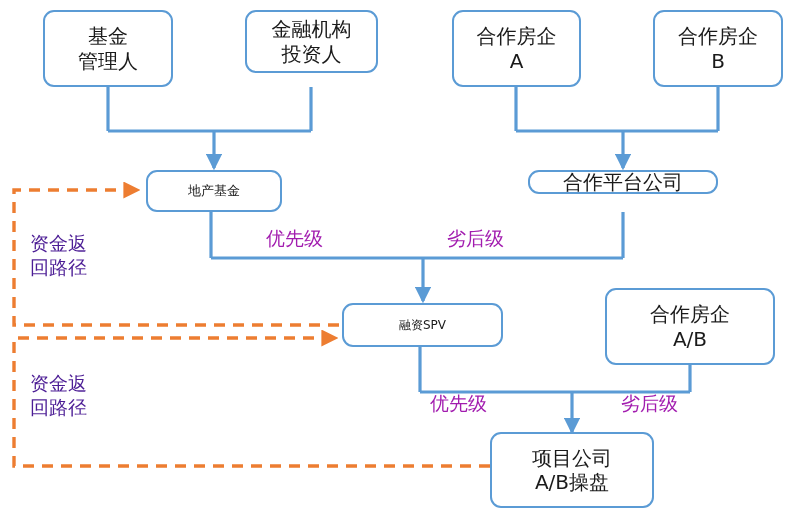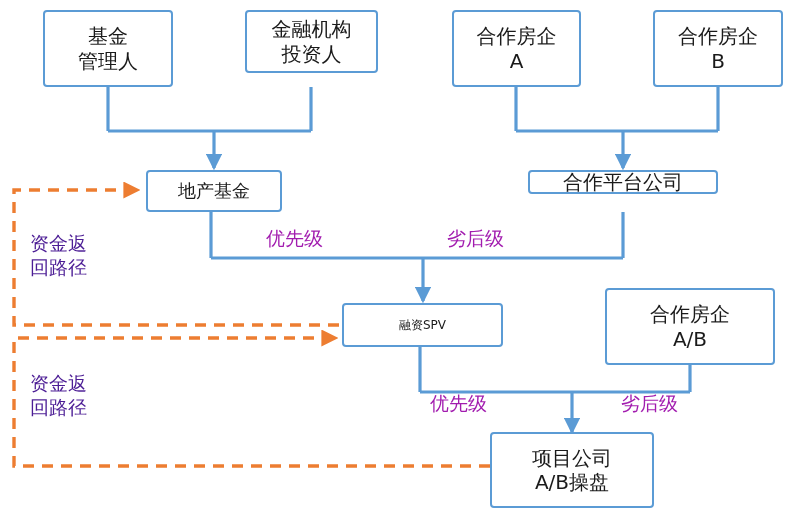--- a/index.html
+++ b/index.html
@@ -1,21 +1,21 @@
 <!DOCTYPE html>
 <html><head>
 <meta charset="utf-8">
 <style>
   html,body{margin:0;padding:0;background:#ffffff;}
   body{width:795px;height:520px;overflow:hidden;
        font-family:"Liberation Sans","DejaVu Sans",sans-serif;}
   #diagram{position:relative;width:795px;height:520px;background:#fff;}
   svg#wires{position:absolute;left:0;top:0;width:795px;height:520px;}
   .node{position:absolute;box-sizing:border-box;border:2.5px solid #5B9BD5;
-        border-radius:4px;background:#ffffff;display:flex;align-items:center;
+        border-radius:11px;background:#ffffff;display:flex;align-items:center;
         justify-content:center;text-align:center;color:#1a1a1a;
         font-family:"DejaVu Sans","Liberation Sans",sans-serif;line-height:1.22;}
   .node .txt{display:block;white-space:pre-line;}
   .edge-label{position:absolute;color:#a21caf;white-space:nowrap;
         font-family:"DejaVu Sans","Liberation Sans",sans-serif;}
   .side-label{position:absolute;color:#4c1d95;white-space:pre-line;line-height:1.25;
         font-family:"DejaVu Sans","Liberation Sans",sans-serif;}
 </style>
 </head>
 <body>
@@ -76,21 +76,21 @@
   <div class="node" style="left:452px;top:10px;width:129px;height:77px;font-size:20px;">
     <span class="txt">合作房企
 A</span>
   </div>
 
   <div class="node" style="left:653px;top:10px;width:130px;height:77px;font-size:20px;">
     <span class="txt">合作房企
 B</span>
   </div>
 
-  <div class="node" style="left:146px;top:170px;width:136px;height:42px;font-size:18px;">
+  <div class="node" style="left:146px;top:170px;width:136px;height:42px;font-size:13px;">
     <span class="txt">地产基金</span>
   </div>
 
   <div class="node" style="left:528px;top:170px;width:190px;height:24px;font-size:20px;">
     <span class="txt">合作平台公司</span>
   </div>
 
   <div class="node" style="left:342px;top:303px;width:161px;height:44px;font-size:12px;">
     <span class="txt">融资SPV</span>
   </div>

